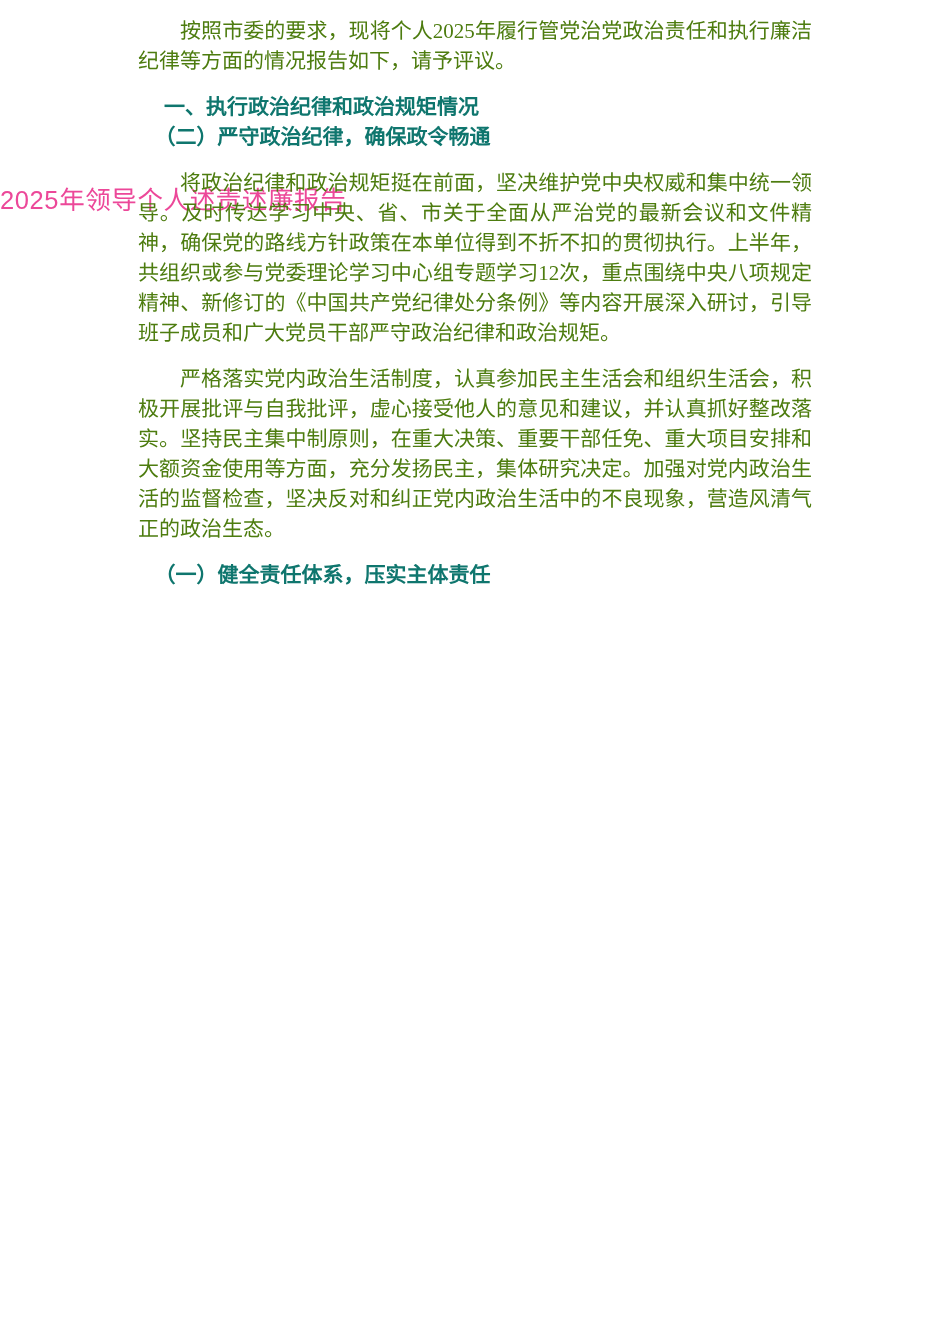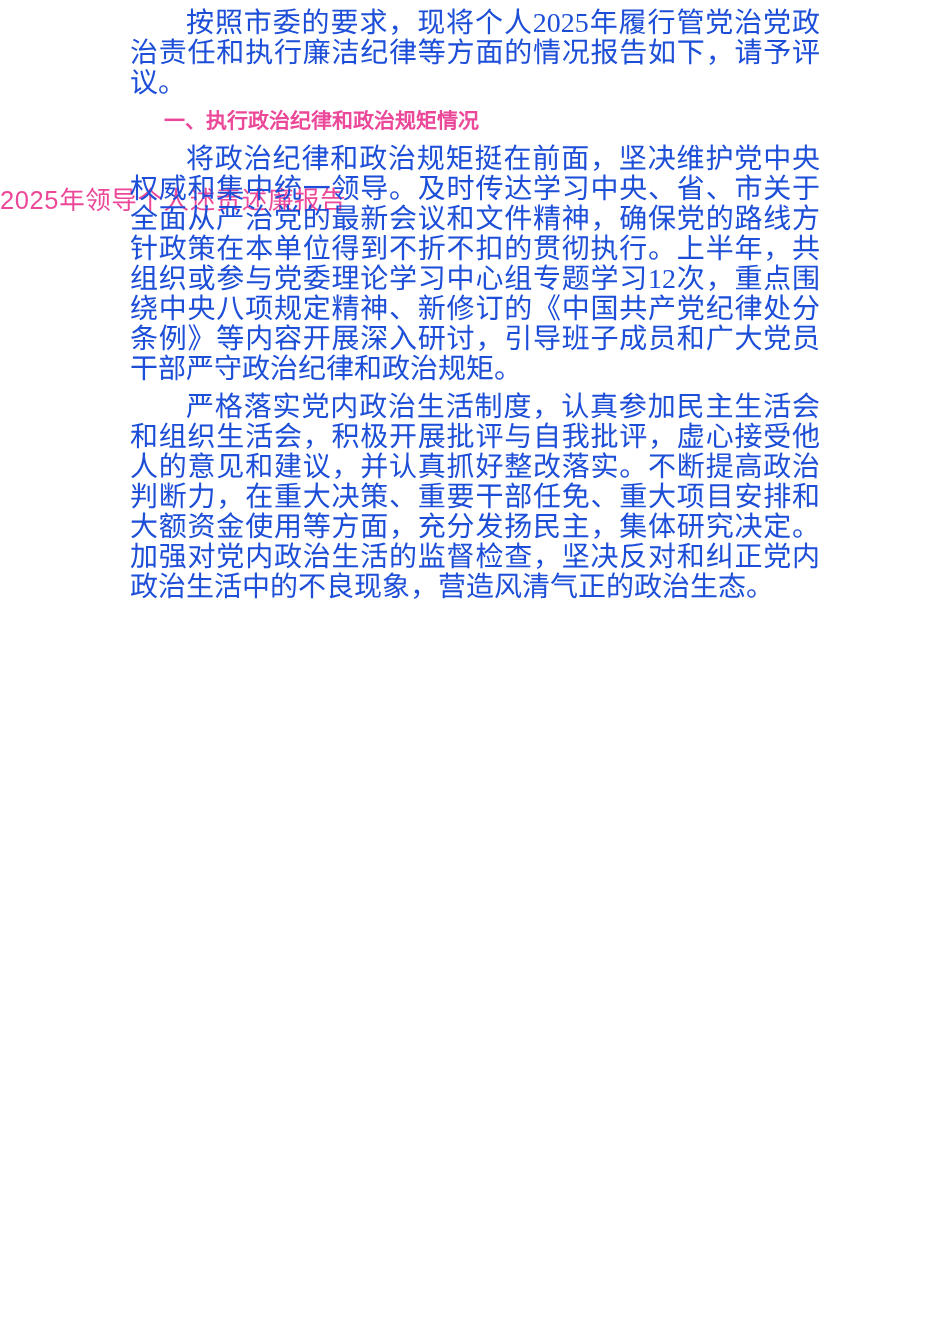--- a/index.html
+++ b/index.html
@@ -40,37 +40,37 @@
     padding-bottom: 0;
   }
 
   .spacer-after-title {
     height: 66px;
   }
 
   
   p.body-para {
     font-family: "Liberation Serif", "DejaVu Serif", serif;
-    font-size: 28px;
+    font-size: 21px;
     line-height: 30px;
-    color: #1d4ed8;
-    margin: 8px;
+    color: #4d7c0f;
+    margin: 16px;
     text-align: justify;
     text-justify: inter-ideograph;
     text-indent: 2em;
     letter-spacing: 0;
     white-space: normal;
   }
 
   p.heading-para {
     font-family: "Liberation Sans", "DejaVu Sans", sans-serif;
     font-size: 21px;
     font-weight: bold;
     line-height: 30px;
-    color: #ec4899;
+    color: #0f766e;
     margin: 0;
     text-align: left;
     text-indent: 2em;
     letter-spacing: 0;
   }
 
   p.heading-para.sub {
     text-indent: 1.55em;
   }
 </style>
@@ -79,17 +79,19 @@
 
 <div class="page">
 
   <h1 class="doc-title">2025年领导个人述责述廉报告</h1>
 
   <div class="spacer-after-title"></div>
 
   <div class="doc-body" id="doc-body">
       <p class="body-para">按照市委的要求，现将个人2025年履行管党治党政治责任和执行廉洁纪律等方面的情况报告如下，请予评议。</p>
       <p class="heading-para">一、执行政治纪律和政治规矩情况</p>
+      <p class="heading-para sub">（二）严守政治纪律，确保政令畅通</p>
       <p class="body-para">将政治纪律和政治规矩挺在前面，坚决维护党中央权威和集中统一领导。及时传达学习中央、省、市关于全面从严治党的最新会议和文件精神，确保党的路线方针政策在本单位得到不折不扣的贯彻执行。上半年，共组织或参与党委理论学习中心组专题学习12次，重点围绕中央八项规定精神、新修订的《中国共产党纪律处分条例》等内容开展深入研讨，引导班子成员和广大党员干部严守政治纪律和政治规矩。</p>
-      <p class="body-para">严格落实党内政治生活制度，认真参加民主生活会和组织生活会，积极开展批评与自我批评，虚心接受他人的意见和建议，并认真抓好整改落实。不断提高政治判断力，在重大决策、重要干部任免、重大项目安排和大额资金使用等方面，充分发扬民主，集体研究决定。加强对党内政治生活的监督检查，坚决反对和纠正党内政治生活中的不良现象，营造风清气正的政治生态。</p>
+      <p class="body-para">严格落实党内政治生活制度，认真参加民主生活会和组织生活会，积极开展批评与自我批评，虚心接受他人的意见和建议，并认真抓好整改落实。坚持民主集中制原则，在重大决策、重要干部任免、重大项目安排和大额资金使用等方面，充分发扬民主，集体研究决定。加强对党内政治生活的监督检查，坚决反对和纠正党内政治生活中的不良现象，营造风清气正的政治生态。</p>
+      <p class="heading-para sub">（一）健全责任体系，压实主体责任</p>
     </div>
 
 </div>
 
 </body></html>

